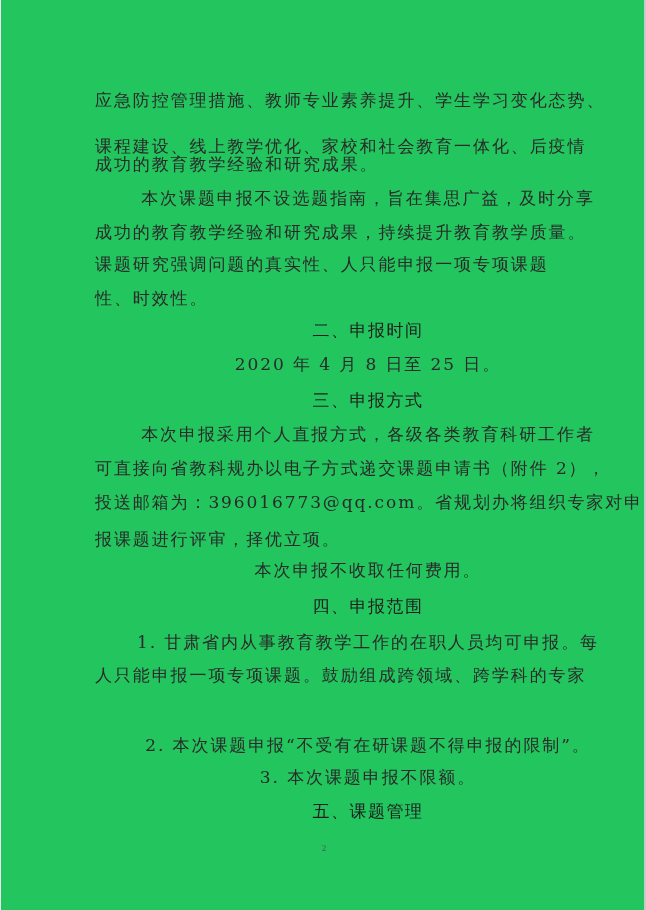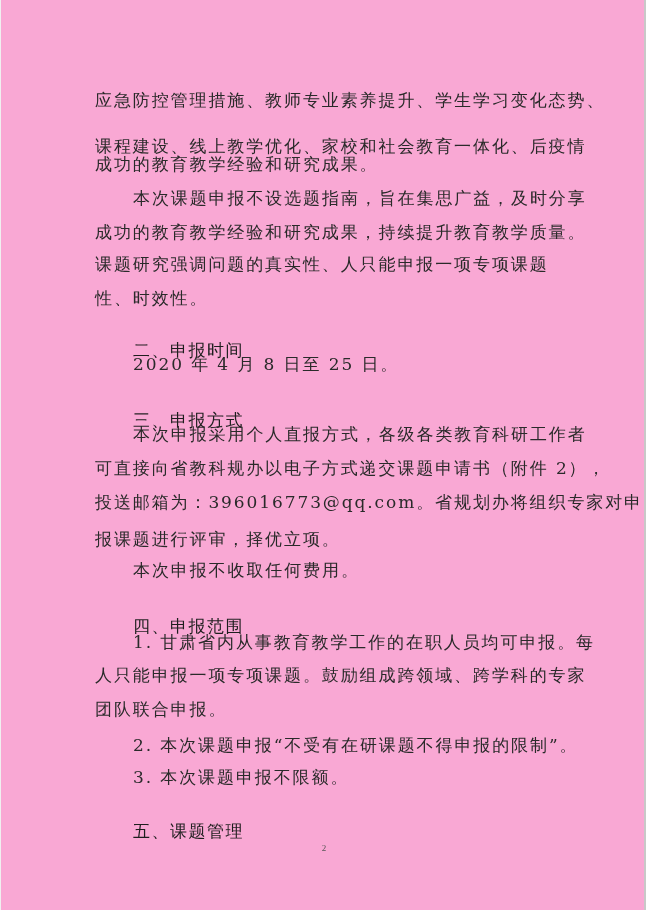--- a/index.html
+++ b/index.html
@@ -1,42 +1,41 @@
 <!DOCTYPE html>
 <html><head>
 <meta charset="utf-8">
 <style>
   html, body { margin: 0; padding: 0; background: #ffffff; }
   body { width: 646px; height: 910px; position: relative; overflow: hidden; }
   .page {
     position: absolute; left: 0; top: 0; width: 646px; height: 910px;
-    background: #f9a8d4;
+    background: #22c55e;
     box-sizing: border-box;
     border-left: 1px solid #f0f0f0;
     border-right: 2px solid #c8c8c8;
   }
   .line {
     position: absolute;
     left: 94px;
     width: 470px;
     height: 24px;
     line-height: 24px;
     font-family: "DejaVu Serif", "Liberation Serif", serif;
     font-size: 17px;
     color: #2a2a2a;
     white-space: nowrap;
     letter-spacing: 1.9px;
   }
-  .indent { left: 132px; }
+  .indent { left: 132px; text-align: center; }
   .heading {
     font-family: "DejaVu Sans", "Liberation Sans", sans-serif;
     font-size: 17px;
     color: #1e1e1e;
     letter-spacing: 1.5px;
-    margin-top: 20px;
   }
   .pagenum {
     position: absolute;
     left: 315px; top: 843px;
     width: 16px; text-align: center;
     font-family: "Liberation Serif", serif;
     font-size: 9px; color: #555;
   }
 </style>
 </head>
@@ -58,20 +57,19 @@
   <div class="line indent heading" style="top:388px">三、申报方式</div>
   <div class="line indent" style="top:422px">本次申报采用个人直报方式，各级各类教育科研工作者</div>
   <div class="line" style="top:456px">可直接向省教科规办以电子方式递交课题申请书（附件 2），</div>
   <div class="line" style="top:490px">投送邮箱为：396016773@qq.com。省规划办将组织专家对申</div>
   <div class="line" style="top:527px">报课题进行评审，择优立项。</div>
   <div class="line indent" style="top:558px">本次申报不收取任何费用。</div>
 
   <div class="line indent heading" style="top:594px">四、申报范围</div>
   <div class="line indent" style="top:630px">1. 甘肃省内从事教育教学工作的在职人员均可申报。每</div>
   <div class="line" style="top:663px">人只能申报一项专项课题。鼓励组成跨领域、跨学科的专家</div>
-  <div class="line" style="top:697px">团队联合申报。</div>
   <div class="line indent" style="top:733px">2. 本次课题申报“不受有在研课题不得申报的限制”。</div>
   <div class="line indent" style="top:765px">3. 本次课题申报不限额。</div>
 
   <div class="line indent heading" style="top:799px">五、课题管理</div>
 
   <div class="pagenum">2</div>
 </div>
 
 </body></html>

